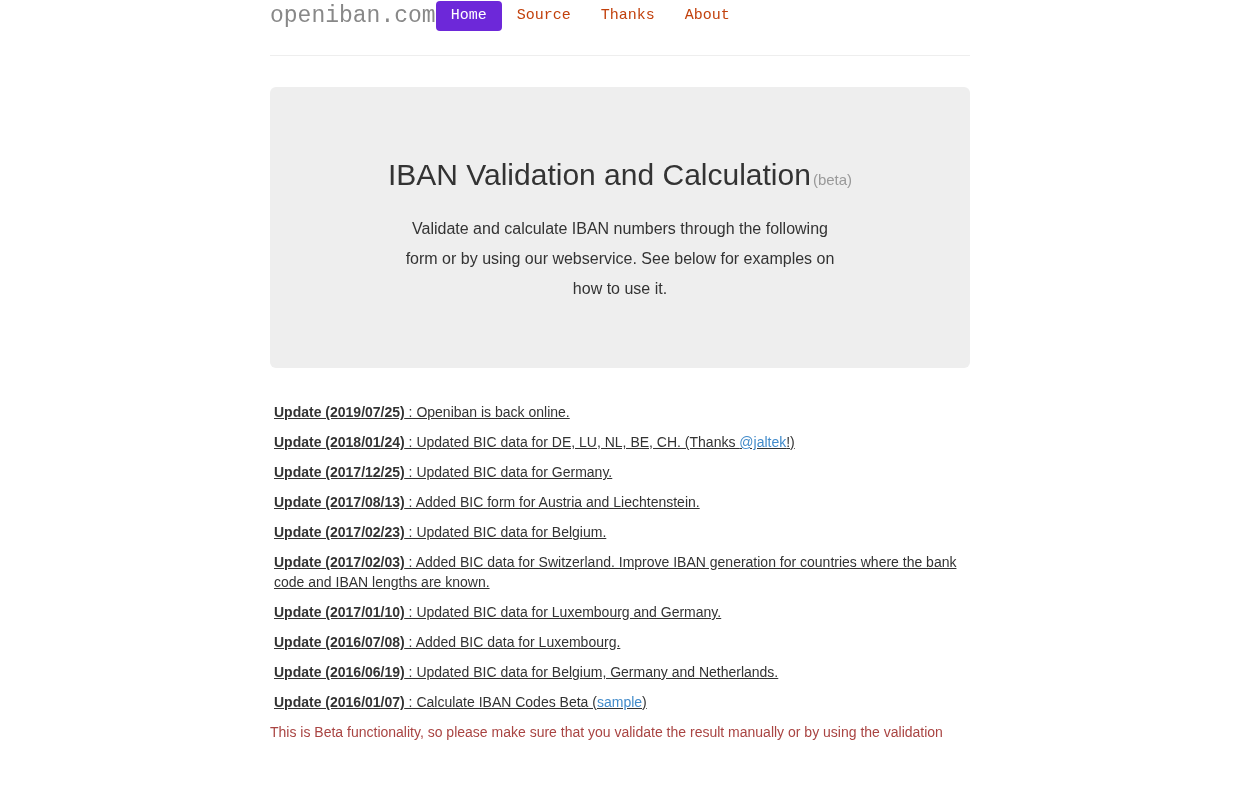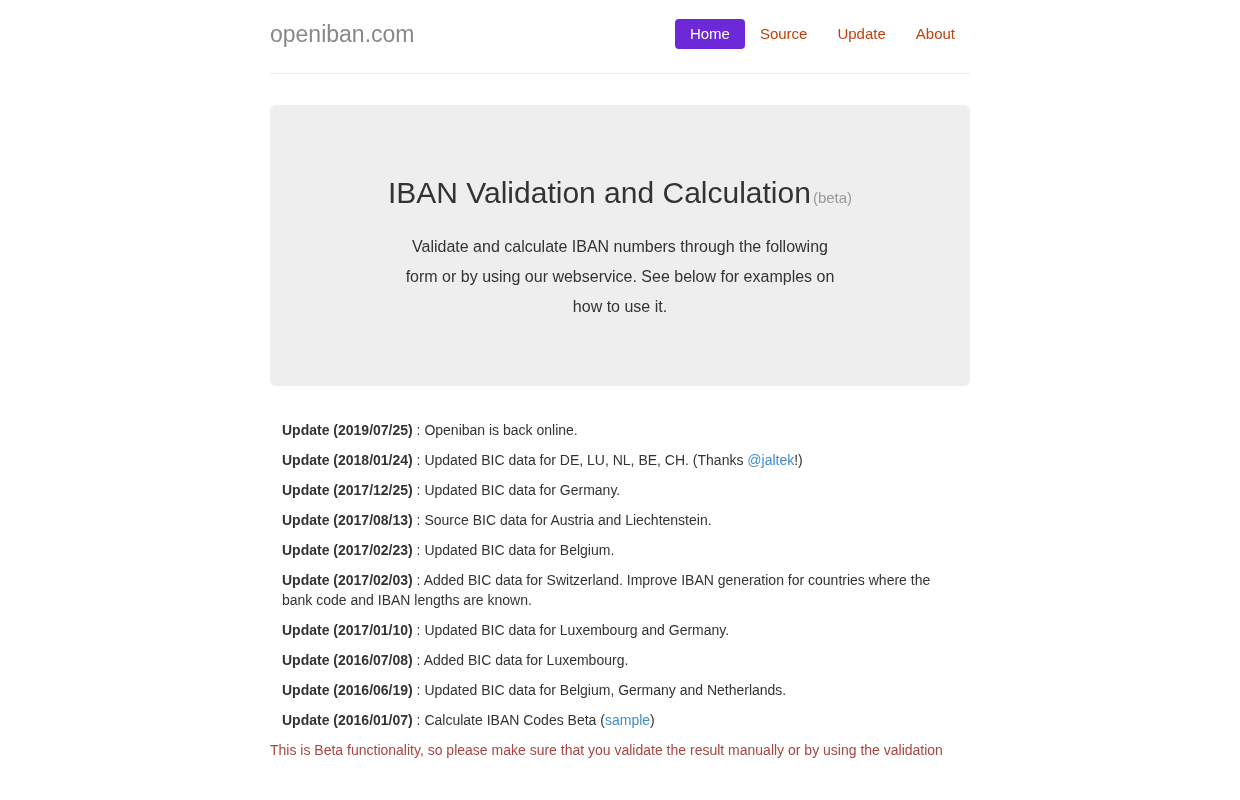--- a/index.html
+++ b/index.html
@@ -6,21 +6,21 @@
   html, body { margin: 0; padding: 0; }
   body {
     width: 1240px; height: 800px; overflow: hidden;
     background: #ffffff;
     font-family: "Liberation Sans", sans-serif;
     font-size: 14px; color: #333333;
   }
   .container { width: 700px; margin: 0 auto; }
 
   
-  header { display: flex; justify-content: space-between; align-items: center; padding-top: 19px; }
+  header { display: flex; align-items: center; padding-top: 1px; font-family: Liberation Mono, monospace; }
   .brand { font-size: 23px; color: #888888; text-decoration: none; cursor: pointer; line-height: 30px; }
   nav ul { list-style: none; display: flex; margin: 0; padding: 0; }
   nav li a {
     display: block; padding: 5px 15px; font-size: 15px; line-height: 20px;
     color: #c2410c; text-decoration: none; cursor: pointer; border-radius: 4px;
   }
   nav li.active a { background: #6d28d9; color: #ffffff; }
   hr.header-divider { border: 0; border-top: 1px solid #eeeeee; margin: 24px 0 0; }
 
   
@@ -28,42 +28,42 @@
     margin-top: 31px; background: #eeeeee; border-radius: 6px;
     text-align: center; padding: 56px 40px 64px;
   }
   .jumbotron h1 { margin: 11px; font-weight: 400; font-size: 30px; line-height: 42px; color: #333333; }
   .jumbotron h1 small { font-size: 15px; color: #999999; font-weight: 400; margin-left: 2px; }
   .jumbotron .lead { margin: 13px 0 0; font-size: 16px; line-height: 30px; color: #333333; font-weight: 400; }
   .jumbotron .lead span { display: block; }
 
   
   .updates { margin-top: 34px; }
-  .update { margin: 0 12px 10px; line-height: 20px; }
+  .update { margin: 0 4px 10px; line-height: 20px; text-decoration: underline; }
   .update b { font-weight: bold; }
   .update a { color: #428bca; text-decoration: none; cursor: pointer; }
   .note { margin: 0 0 10px; line-height: 20px; color: #a94442; }
 </style>
 </head>
 <body>
 
 <div class="container">
 
   <header>
     <a class="brand">openiban.com</a>
     <nav>
       <ul>
         <li class="active">
             <a>Home</a>
           </li>
         <li>
             <a>Source</a>
           </li>
         <li>
-            <a>Update</a>
+            <a>Thanks</a>
           </li>
         <li>
             <a>About</a>
           </li>
       </ul>
     </nav>
   </header>
 
   <hr class="header-divider">
 
@@ -77,21 +77,21 @@
   </section>
 
   <section class="updates">
 
     <p class="update"><b>Update (2019/07/25)</b><span> : Openiban is back online.</span></p>
 
     <p class="update"><b>Update (2018/01/24)</b><span> : Updated BIC data for DE, LU, NL, BE, CH. (Thanks </span><a>@jaltek</a><span>!)</span></p>
 
     <p class="update"><b>Update (2017/12/25)</b><span> : Updated BIC data for Germany.</span></p>
 
-    <p class="update"><b>Update (2017/08/13)</b><span> : Source BIC data for Austria and Liechtenstein.</span></p>
+    <p class="update"><b>Update (2017/08/13)</b><span> : Added BIC form for Austria and Liechtenstein.</span></p>
 
 
     <p class="update"><b>Update (2017/02/23)</b><span> : Updated BIC data for Belgium.</span></p>
 
     <p class="update"><b>Update (2017/02/03)</b><span> : Added BIC data for Switzerland. Improve IBAN generation for countries where the bank code and IBAN lengths are known.</span></p>
 
     <p class="update"><b>Update (2017/01/10)</b><span> : Updated BIC data for Luxembourg and Germany.</span></p>
 
     <p class="update"><b>Update (2016/07/08)</b><span> : Added BIC data for Luxembourg.</span></p>
 

